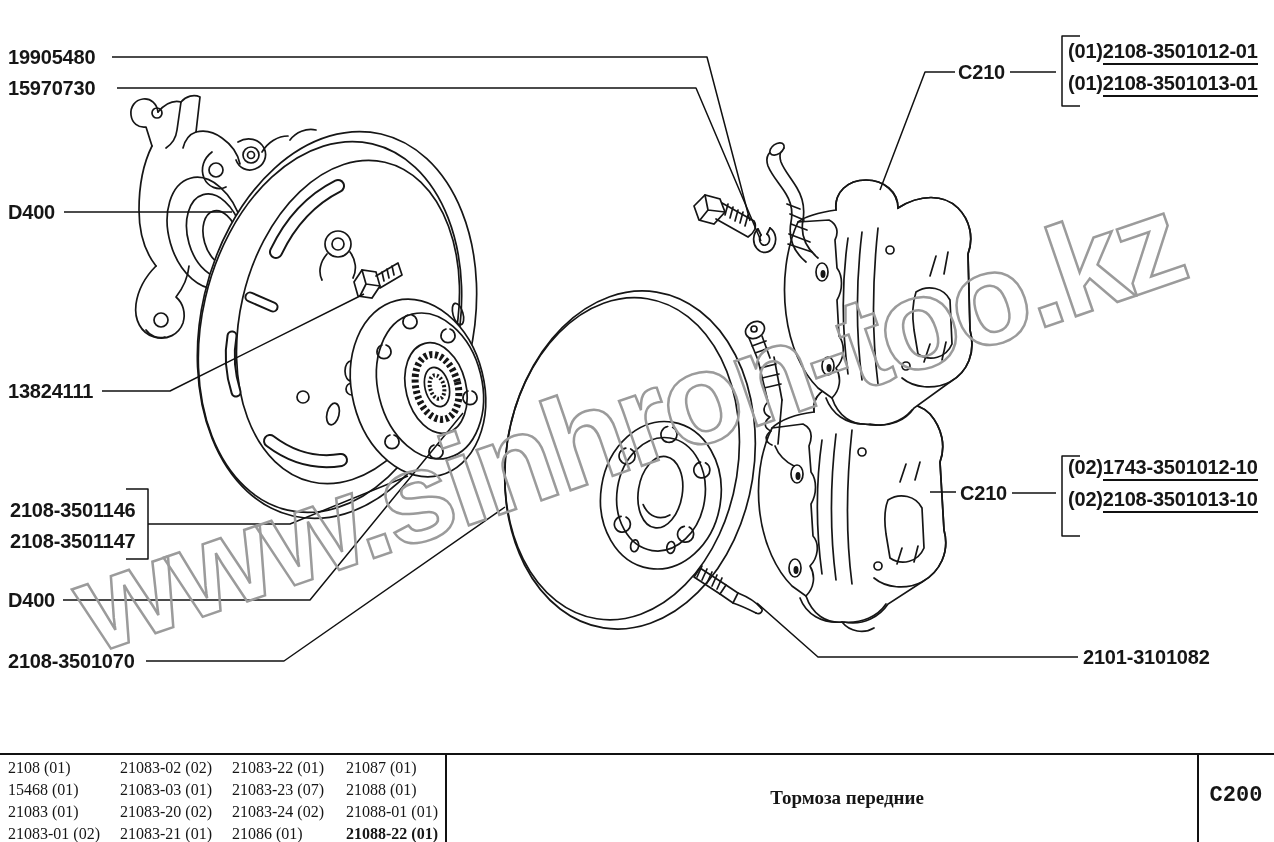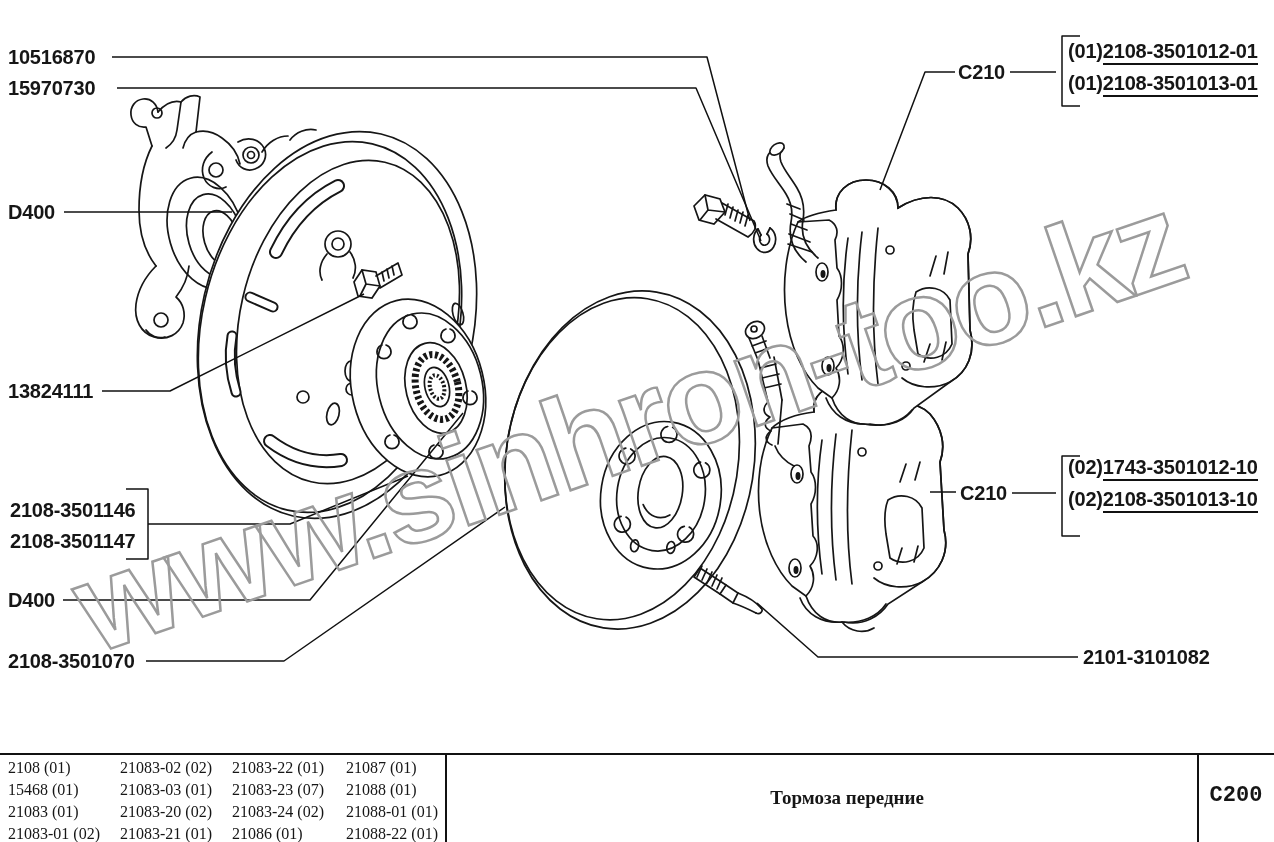--- a/index.html
+++ b/index.html
@@ -205,21 +205,21 @@
       <path class="ldr" d="M1010,72 H1056"></path>
       <path class="ldr" d="M1080,36 H1062 V106 H1080"></path>
       <path class="ldr" d="M930,492 H956"></path>
       <path class="ldr" d="M1012,493 H1056"></path>
       <path class="ldr" d="M1080,456 H1062 V536 H1080"></path>
     </g>
 
     <text x="628" y="468" text-anchor="middle" transform="rotate(-19 628 425)" font-family="Liberation Sans, sans-serif" font-weight="bold" font-size="130" letter-spacing="-4" fill="none" stroke-width="2.5" stroke="#9b9b9b">www.sinhron-too.kz</text>
   </svg>
 
-  <div class="plbl" style="left:8px;top:47px;">10516870</div>
+  <div class="plbl" style="left:8px;top:47px;">19905480</div>
   <div class="plbl" style="left:8px;top:78px;">15970730</div>
   <div class="plbl" style="left:8px;top:202px;">D400</div>
   <div class="plbl" style="left:8px;top:381px;">13824111</div>
   <div class="plbl" style="left:10px;top:500px;">2108-3501146</div>
   <div class="plbl" style="left:10px;top:531px;">2108-3501147</div>
   <div class="plbl" style="left:8px;top:590px;">D400</div>
   <div class="plbl" style="left:8px;top:651px;">2108-3501070</div>
   <div class="plbl" style="left:1083px;top:647px;text-align:center;">2101-3101082</div>
 
   <div class="plbl" style="left:958px;top:62px;">C210</div>
@@ -254,19 +254,19 @@
     <div class="fcell" style="left:346px;top:782px;">21088 (01)</div>
 
     <div class="fcell" style="left:8px;top:804px;">21083 (01)</div>
     <div class="fcell" style="left:120px;top:804px;">21083-20 (02)</div>
     <div class="fcell" style="left:232px;top:804px;">21083-24 (02)</div>
     <div class="fcell" style="left:346px;top:804px;">21088-01 (01)</div>
 
     <div class="fcell" style="left:8px;top:826px;">21083-01 (02)</div>
     <div class="fcell" style="left:120px;top:826px;">21083-21 (01)</div>
     <div class="fcell" style="left:232px;top:826px;">21086 (01)</div>
-    <div class="fcell" style="left:346px;top:826px;">21088-22 (01)</div>
+    <div class="fcell" style="left:346px;top:826px;font-weight:bold;">21088-22 (01)</div>
 
     <div class="ftitle">Тормоза передние</div>
     <div class="fcode">C200</div>
   </div>
 
 </div>
 
 </body></html>

